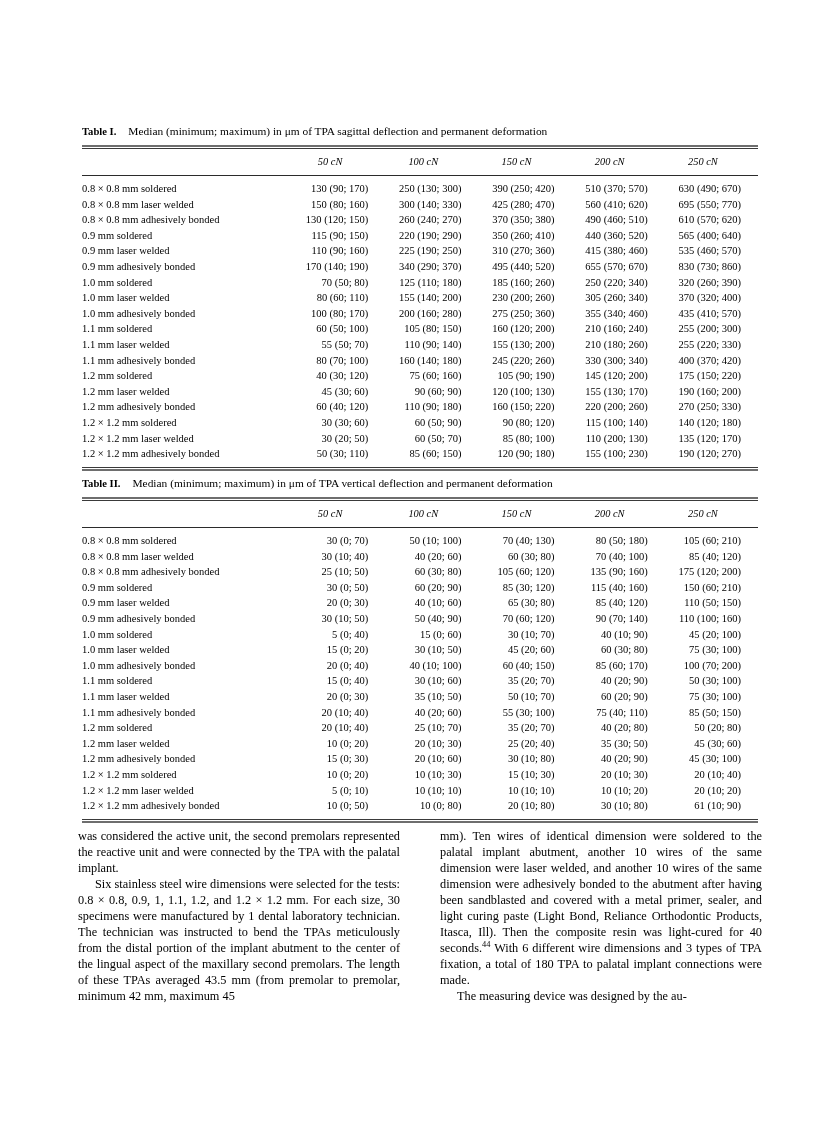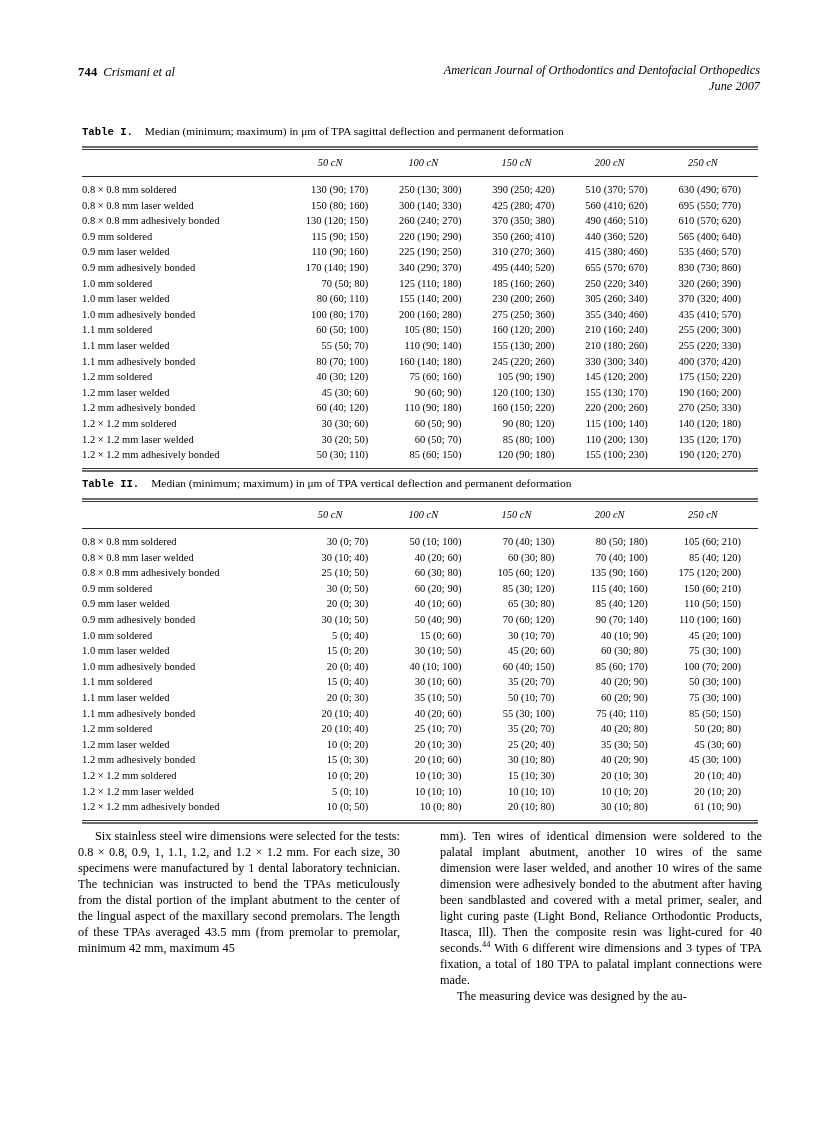--- a/index.html
+++ b/index.html
@@ -71,21 +71,21 @@
   #table-2 { top: 476px; }
 
   .table-caption {
     font-size: 11.4px;
     line-height: 15px;
     margin: 0 0 6px 0;
     white-space: nowrap;
   }
   .table-caption .tbl-label {
     font-weight: bold;
-    font-family: Liberation Mono, monospace;
+    font-family: Liberation Serif, serif;
     font-size: 10.6px;
   }
   .table-caption .tbl-title {
     margin-left: 12px;
   }
 
   table.data {
     border-collapse: collapse;
     width: 676px;
     table-layout: fixed;
@@ -178,29 +178,20 @@
     font-size: 8.4px;
     vertical-align: super;
     line-height: 0;
   }
 </style>
 </head>
 <body>
 
 <div class="page">
 
-  <div class="running-head">
-    <div class="rh-left">
-      <span class="rh-page-number">744</span><span class="rh-authors">Crismani et al</span>
-    </div>
-    <div class="rh-right">
-      <span class="rh-journal">American Journal of Orthodontics and Dentofacial Orthopedics</span>
-      <span class="rh-date">June 2007</span>
-    </div>
-  </div>
 
   <div class="table-block" id="table-1">
     <p class="table-caption">
       <span class="tbl-label">Table I.</span><span class="tbl-title">Median (minimum; maximum) in μm of TPA sagittal deflection and permanent deformation</span>
     </p>
     <div class="rule-top"></div>
     <table class="data">
       <colgroup>
         <col class="c-stub">
           <col class="c-val">
@@ -562,20 +553,21 @@
             <td class="val">30 (10; 80)</td>
             <td class="val">61 (10; 90)</td>
           </tr>
         </tbody>
     </table>
     <div class="rule-bottom"></div>
   </div>
 
   <div class="body-columns">
     <div class="col col-left">
+      <p>was considered the active unit, the second premolars represented the reactive unit and were connected by the TPA with the palatal implant.</p>
       <p class="indent">Six stainless steel wire dimensions were selected for the tests: 0.8 × 0.8, 0.9, 1, 1.1, 1.2, and 1.2 × 1.2 mm. For each size, 30 specimens were manufactured by 1 dental laboratory technician. The technician was instructed to bend the TPAs meticulously from the distal portion of the implant abutment to the center of the lingual aspect of the maxillary second premolars. The length of these TPAs averaged 43.5 mm (from premolar to premolar, minimum 42 mm, maximum 45</p>
     </div>
     <div class="col col-right">
       <p><span>mm). Ten wires of identical dimension were soldered to the palatal implant abutment, another 10 wires of the same dimension were laser welded, and another 10 wires of the same dimension were adhesively bonded to the abutment after having been sandblasted and covered with a metal primer, sealer, and light curing paste (Light Bond, Reliance Orthodontic Products, Itasca, Ill). Then the composite resin was light-cured for 40 seconds.</span><sup class="fn">44</sup><span> With 6 different wire dimensions and 3 types of TPA fixation, a total of 180 TPA to palatal implant connections were made.</span></p>
       <p class="indent">The measuring device was designed by the au-</p>
     </div>
   </div>
 
 </div>
 

